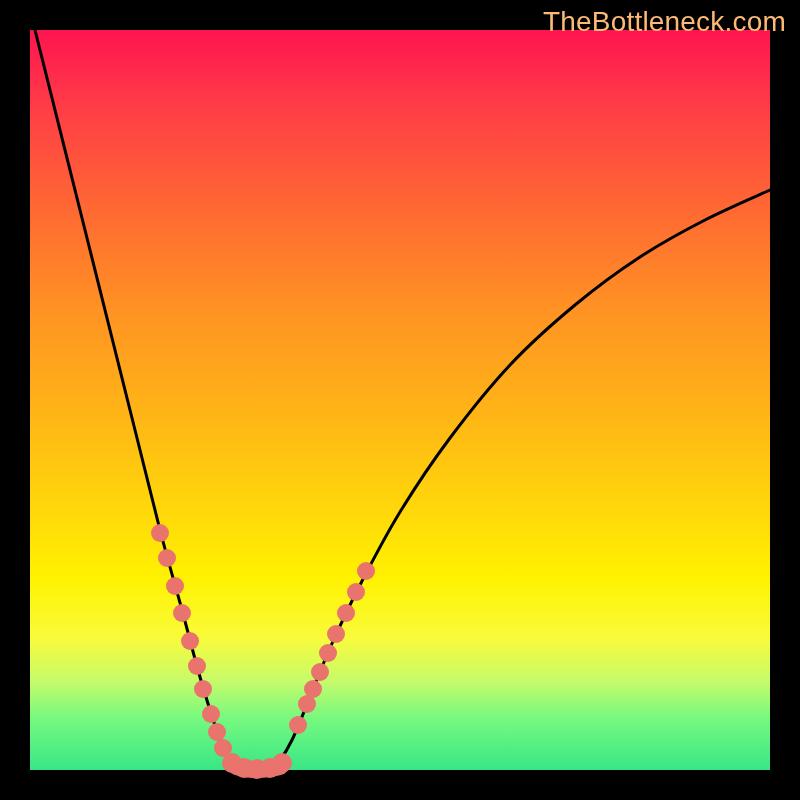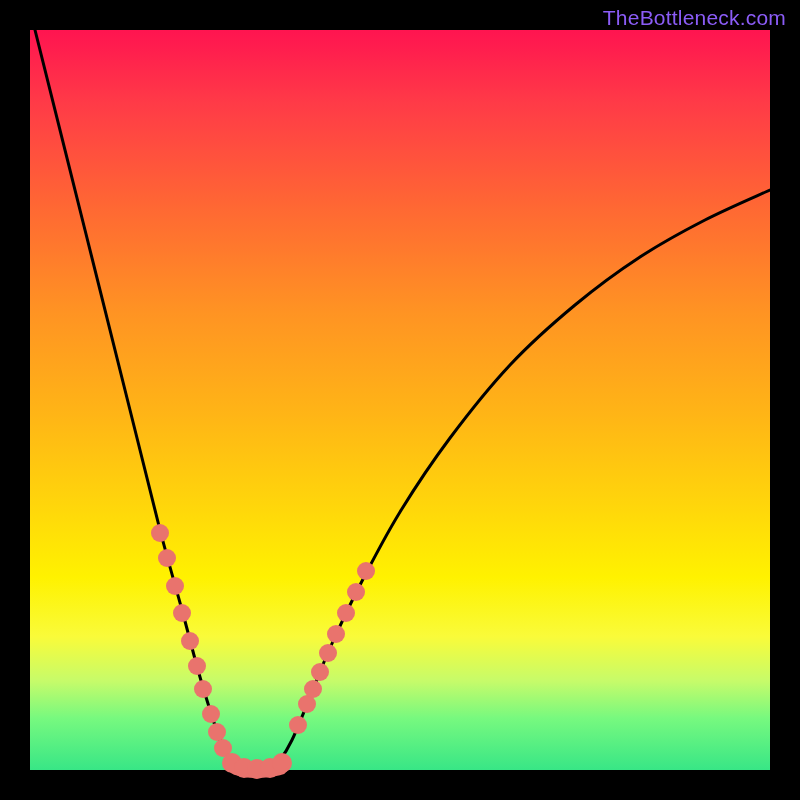--- a/index.html
+++ b/index.html
@@ -28,22 +28,22 @@
       #f9fb3a 82%,
       #c6fb6a 88%,
       #77f97f 93%,
       #38e686 100%
     );
   }
   .watermark {
     position: absolute;
     top: 6px;
     right: 14px;
-    color: #8b5cf6;
-    font-size: 21px;
+    color: #fdba74;
+    font-size: 28px;
     font-weight: 500;
     letter-spacing: 0.2px;
     z-index: 5;
   }
   svg.curves {
     position: absolute;
     left: 0;
     top: 0;
     width: 740px;
     height: 740px;

